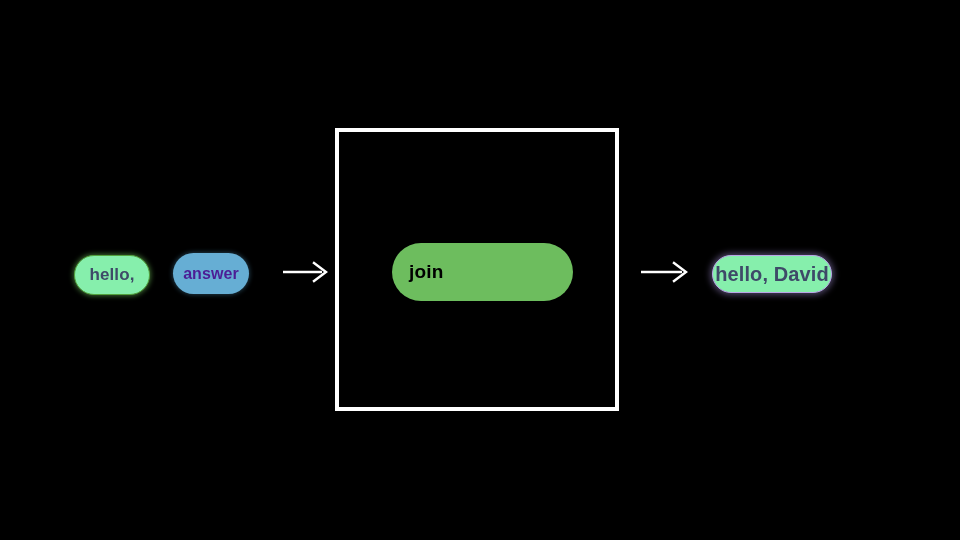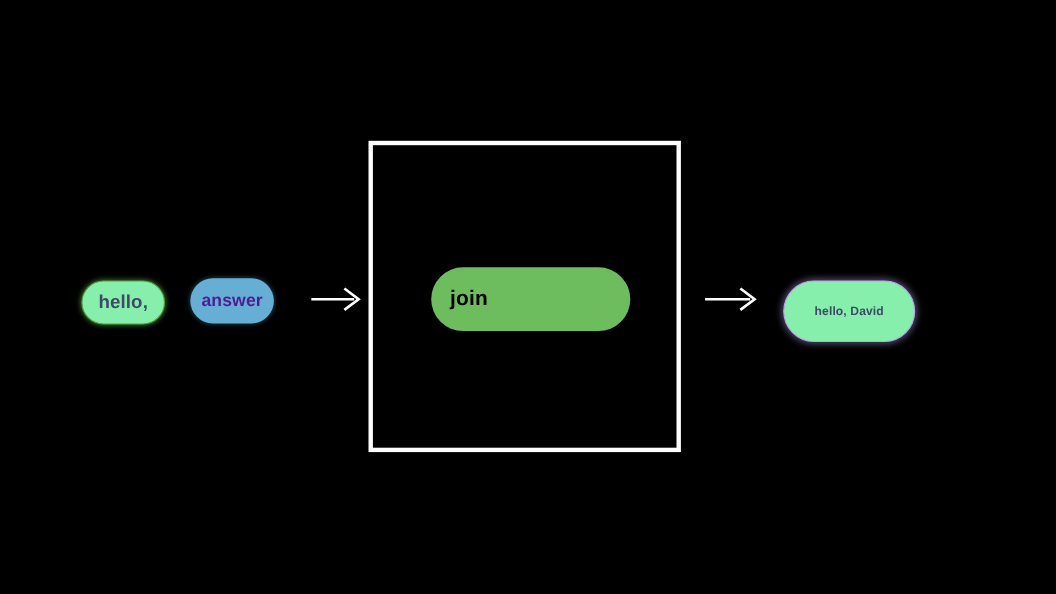--- a/index.html
+++ b/index.html
@@ -57,24 +57,24 @@
     color: #4c1d95;
     border-radius: 999px;
     font-size: 16px;
     box-shadow: 0 0 4px 1px rgba(90, 160, 200, 0.35);
   }
 
   #pill-result {
     left: 712px;
     top: 255px;
     width: 120px;
-    height: 56px;
+    height: 38px;
     border: 1.5px solid #b9a6e6;
     box-shadow: 0 0 6px 2px rgba(170, 150, 225, 0.45);
-    font-size: 11px;
+    font-size: 20px;
   }
 
   
   .arrow {
     position: absolute;
   }
   #arrow-1 { left: 281px; top: 258px; }
   #arrow-2 { left: 639px; top: 258px; }
 
   

